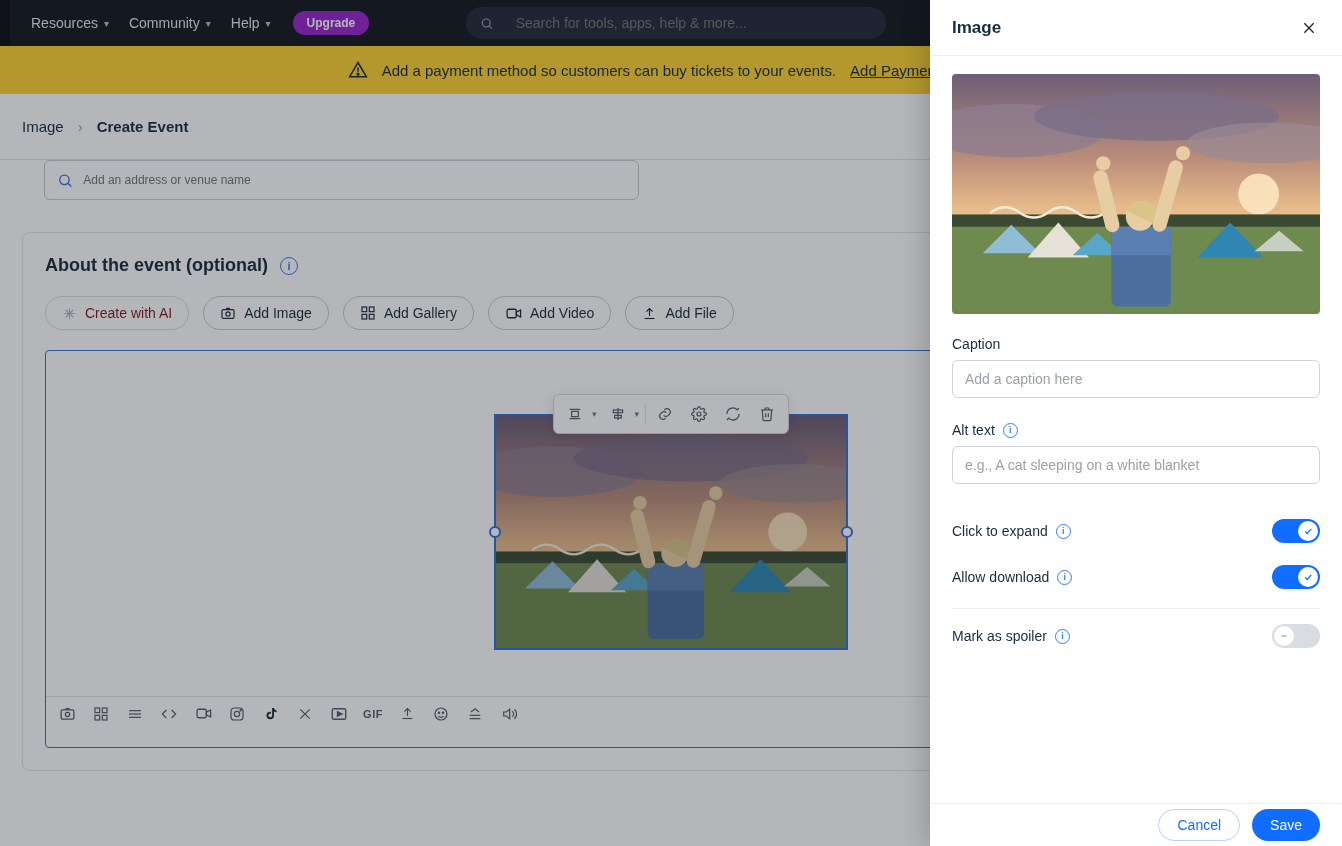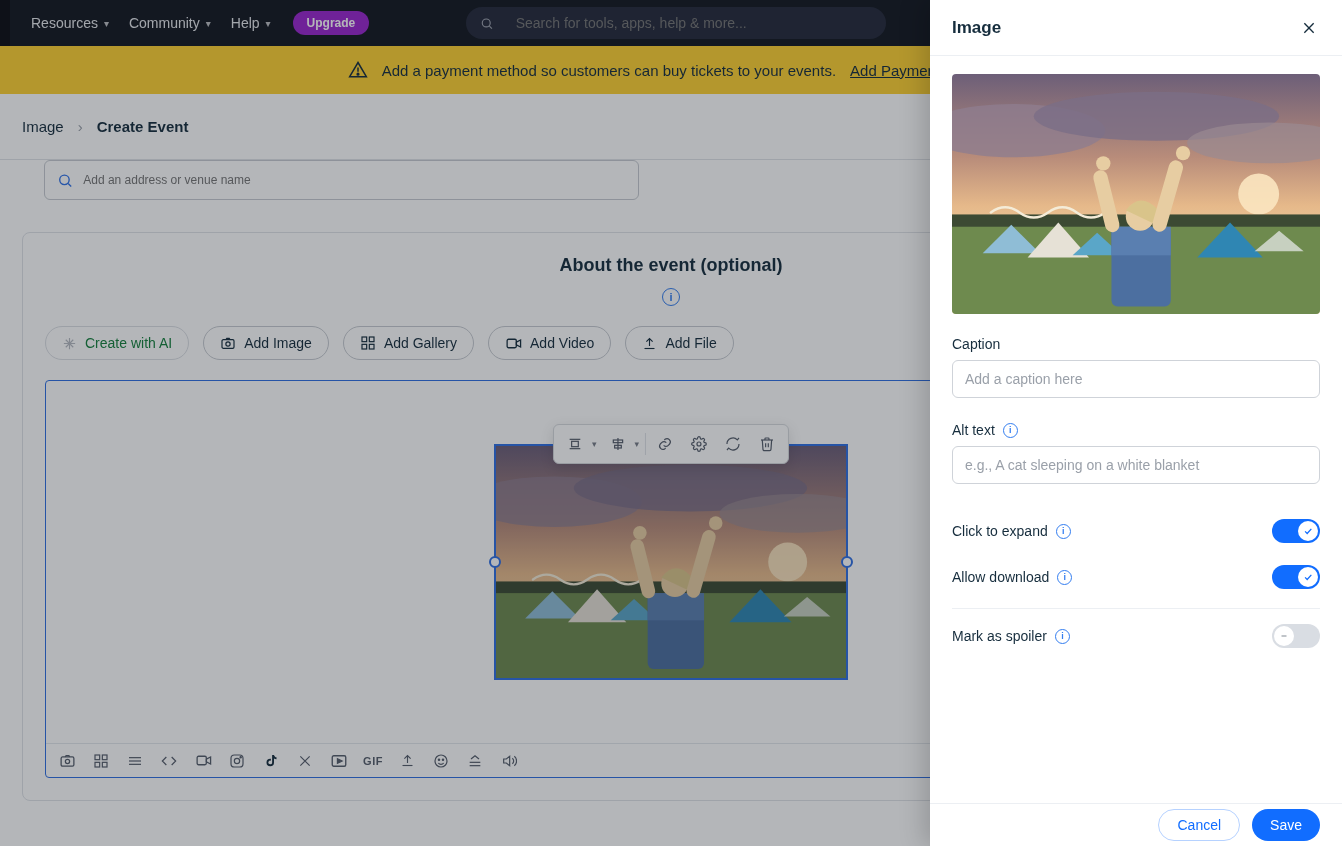--- a/index.html
+++ b/index.html
@@ -107,36 +107,36 @@
     border: none; outline: none; font-size: 12px; width: 100%; margin-left: 10px; color: #162d3d;
   }
   .card {
     margin: 0 22px;
     border: 1px solid #e0e3e8;
     border-radius: 8px;
     padding: 22px;
     background: #fff;
   }
   .card-head {
-    display: flex; align-items: center; gap: 12px; margin-bottom: 20px; flex-direction: column;
+    display: flex; align-items: center; gap: 12px; margin-bottom: 20px;
   }
   .card-head h3 { font-size: 18px; font-weight: 700; }
   .info-dot {
     width: 18px; height: 18px; border-radius: 50%;
     border: 1.6px solid #347ef0; color: #347ef0;
     display: inline-flex; align-items: center; justify-content: center;
     font-size: 11px; font-weight: 700;
   }
   .chip-row { display: flex; gap: 14px; margin-bottom: 20px; }
   .chip {
     display: inline-flex; align-items: center; gap: 8px;
     height: 34px; padding: 0 16px; border: 1px solid #c7cbd1; border-radius: 999px;
     font-size: 14px; color: #162d3d; cursor: pointer; background: #fff;
   }
-  .chip.dis { color: #15803d; border-color: #dcdfe4; cursor: default; }
+  .chip.dis { color: #7f1d1d; border-color: #dcdfe4; cursor: default; }
   .editor {
     position: relative;
     border: 1.5px solid #2f6fe4;
     border-radius: 4px;
     height: 398px;
   }
   .canvas {
     position: absolute; inset: 0 0 34px 0;
     display: flex; align-items: center; justify-content: center;
   }
@@ -159,21 +159,21 @@
     box-shadow: 0 4px 14px rgba(0,0,0,.12);
     display: flex; align-items: center; padding: 0 4px;
   }
   .tb-btn {
     width: 34px; height: 34px; display: flex; align-items: center; justify-content: center;
     color: #555d6b; cursor: pointer; border-radius: 4px;
   }
   .tb-sep { width: 1px; height: 22px; background: #e0e3e8; margin: 0 2px; }
   
   .strip {
-    position: absolute; left: 0; right: 0; bottom: 0; height: 34px;
+    position: absolute; left: 0; right: 0; bottom: 17px; height: 34px;
     border-top: 1px solid #e4e7ec; display: flex; align-items: center;
     padding: 16px 12px; gap: 16px; color: #555d6b;
   }
   .strip .ic { width: 18px; height: 18px; display: inline-flex; align-items:center; justify-content:center; cursor:pointer; }
   .strip .gif { font-size: 11px; font-weight: 700; letter-spacing: .5px; }
   
   .scrim {
     position: absolute; inset: 0;
     background: rgba(22, 28, 38, .32);
   }

